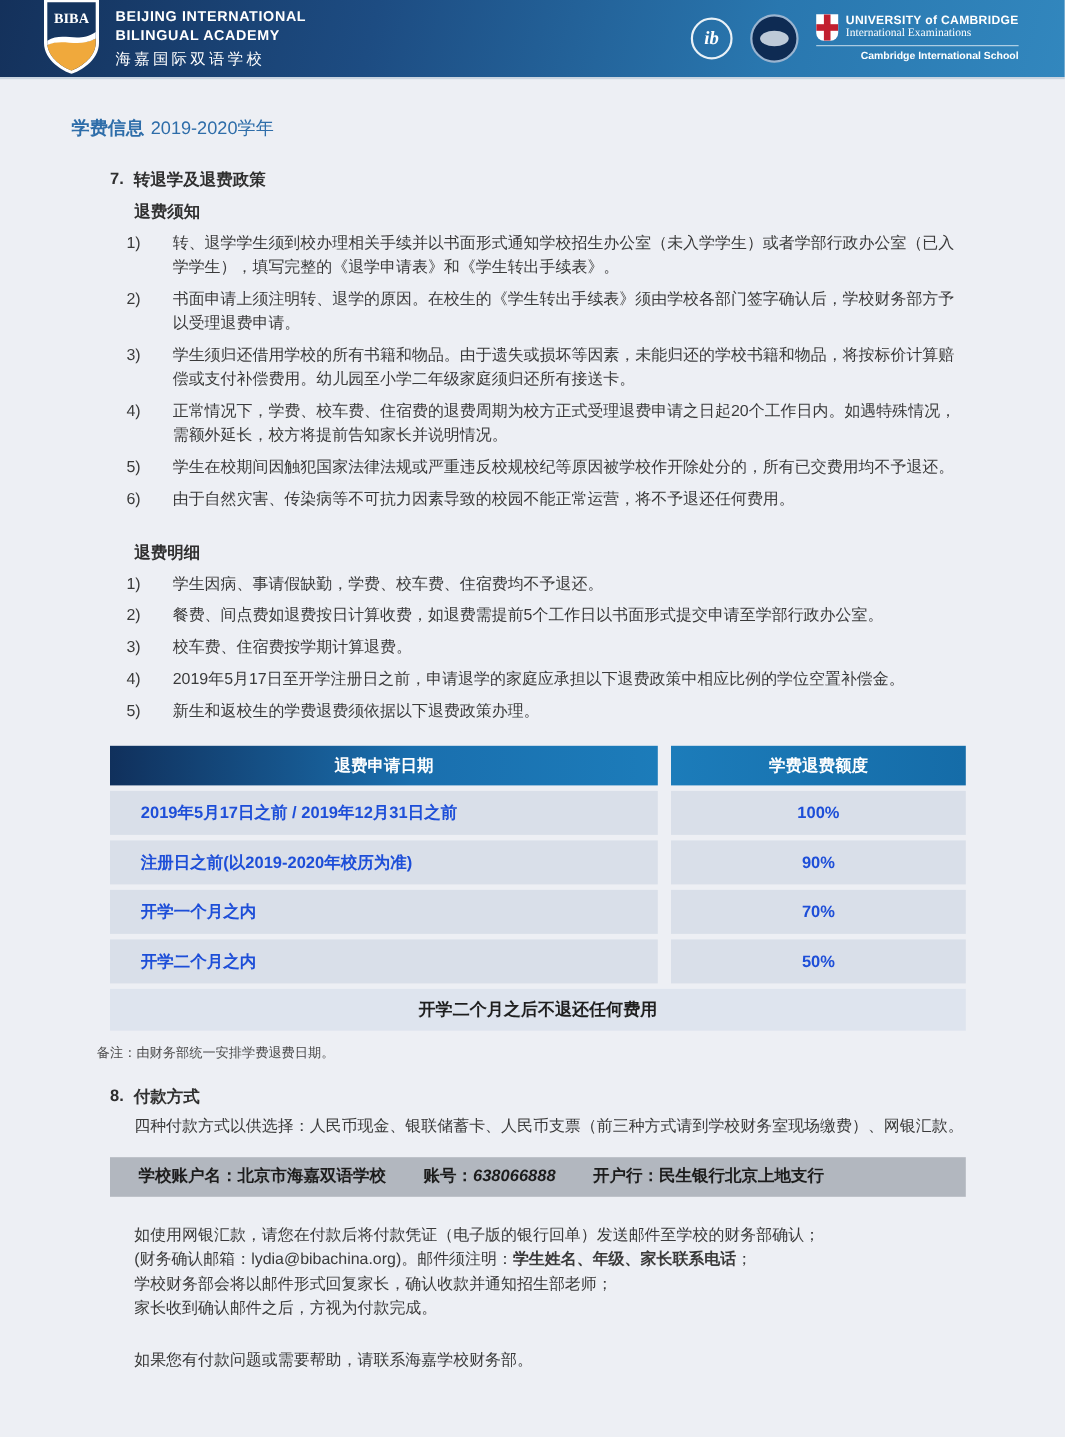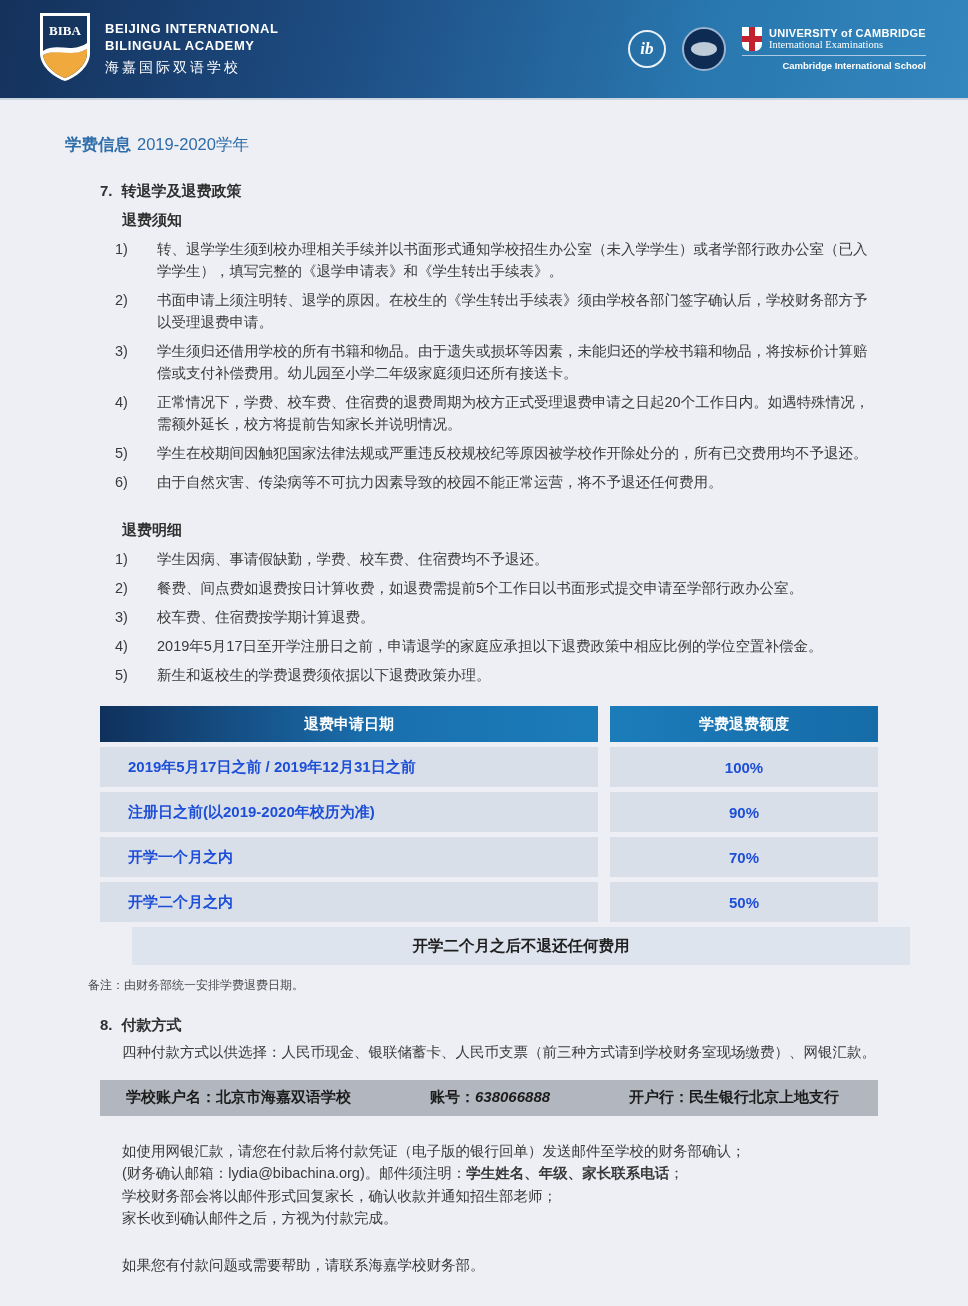--- a/index.html
+++ b/index.html
@@ -6,21 +6,21 @@
   html,body { width:968px; }
   body {
     height:1306px;
     background:#edeff4;
     font-family:"Liberation Sans","DejaVu Sans",sans-serif;
     color:#3a3a3a;
     overflow:hidden;
   }
   
   .header {
-    height:100px;
+    height:72px;
     background:linear-gradient(105deg,#14315b 0%,#1d4c82 35%,#2977af 72%,#3287be 100%);
     display:flex; align-items:center;
     padding:0 42px 0 38px;
     border-bottom:2px solid #c9d4e0;
   }
   .brand { display:flex; align-items:center; gap:13px; }
   .brand-text .en { color:#fff; font-weight:bold; font-size:13px; letter-spacing:.6px; line-height:1.3; }
   .brand-text .cn { color:#fff; font-size:14px; margin-top:5px; letter-spacing:3px; }
   .header-logos { margin-left:auto; display:flex; align-items:center; gap:16px; }
   .ib-circle {
@@ -67,29 +67,29 @@
   .th-right { background:linear-gradient(to right,#1c7cba 0%,#156ca8 100%); }
   .td {
     height:40px; background:#d9dfe9; display:flex; align-items:center;
     font-weight:bold; font-size:15px; color:#1d4ed8;
   }
   .td-left  { padding-left:28px; }
   .td-right { justify-content:center; }
   .tfoot {
     margin-top:5px; width:778px; height:38px; background:#dee4ee;
     display:flex; align-items:center; justify-content:center;
-    font-weight:bold; font-size:15.5px; color:#1f1f1f;margin-left:32px;
+    font-weight:bold; font-size:15.5px; color:#1f1f1f;
   }
   .note { margin-top:12px; font-size:12px; color:#4a4a4a; margin-left:-12px; }
   
   .para { line-height:22px; margin-top:6px; width:758px; }
   .bankbar {
     margin-top:16px; width:778px; height:36px; background:#b2b7bf;
     display:flex; align-items:center; padding-left:26px;
-    font-weight:bold; font-size:15px; color:#1c1c1c;gap:45px;
+    font-weight:bold; font-size:15px; color:#1c1c1c;
   }
   .bankbar .seg { margin-right:34px; white-space:nowrap; }
   .bankbar .acct-no { font-style:italic; }
   .pblock { margin-left:22px; line-height:22.5px; }
   .mt18 { margin-top:18px; } .mt24 { margin-top:24px; }
   .bold { font-weight:bold; }
 </style>
 </head>
 <body>
 

